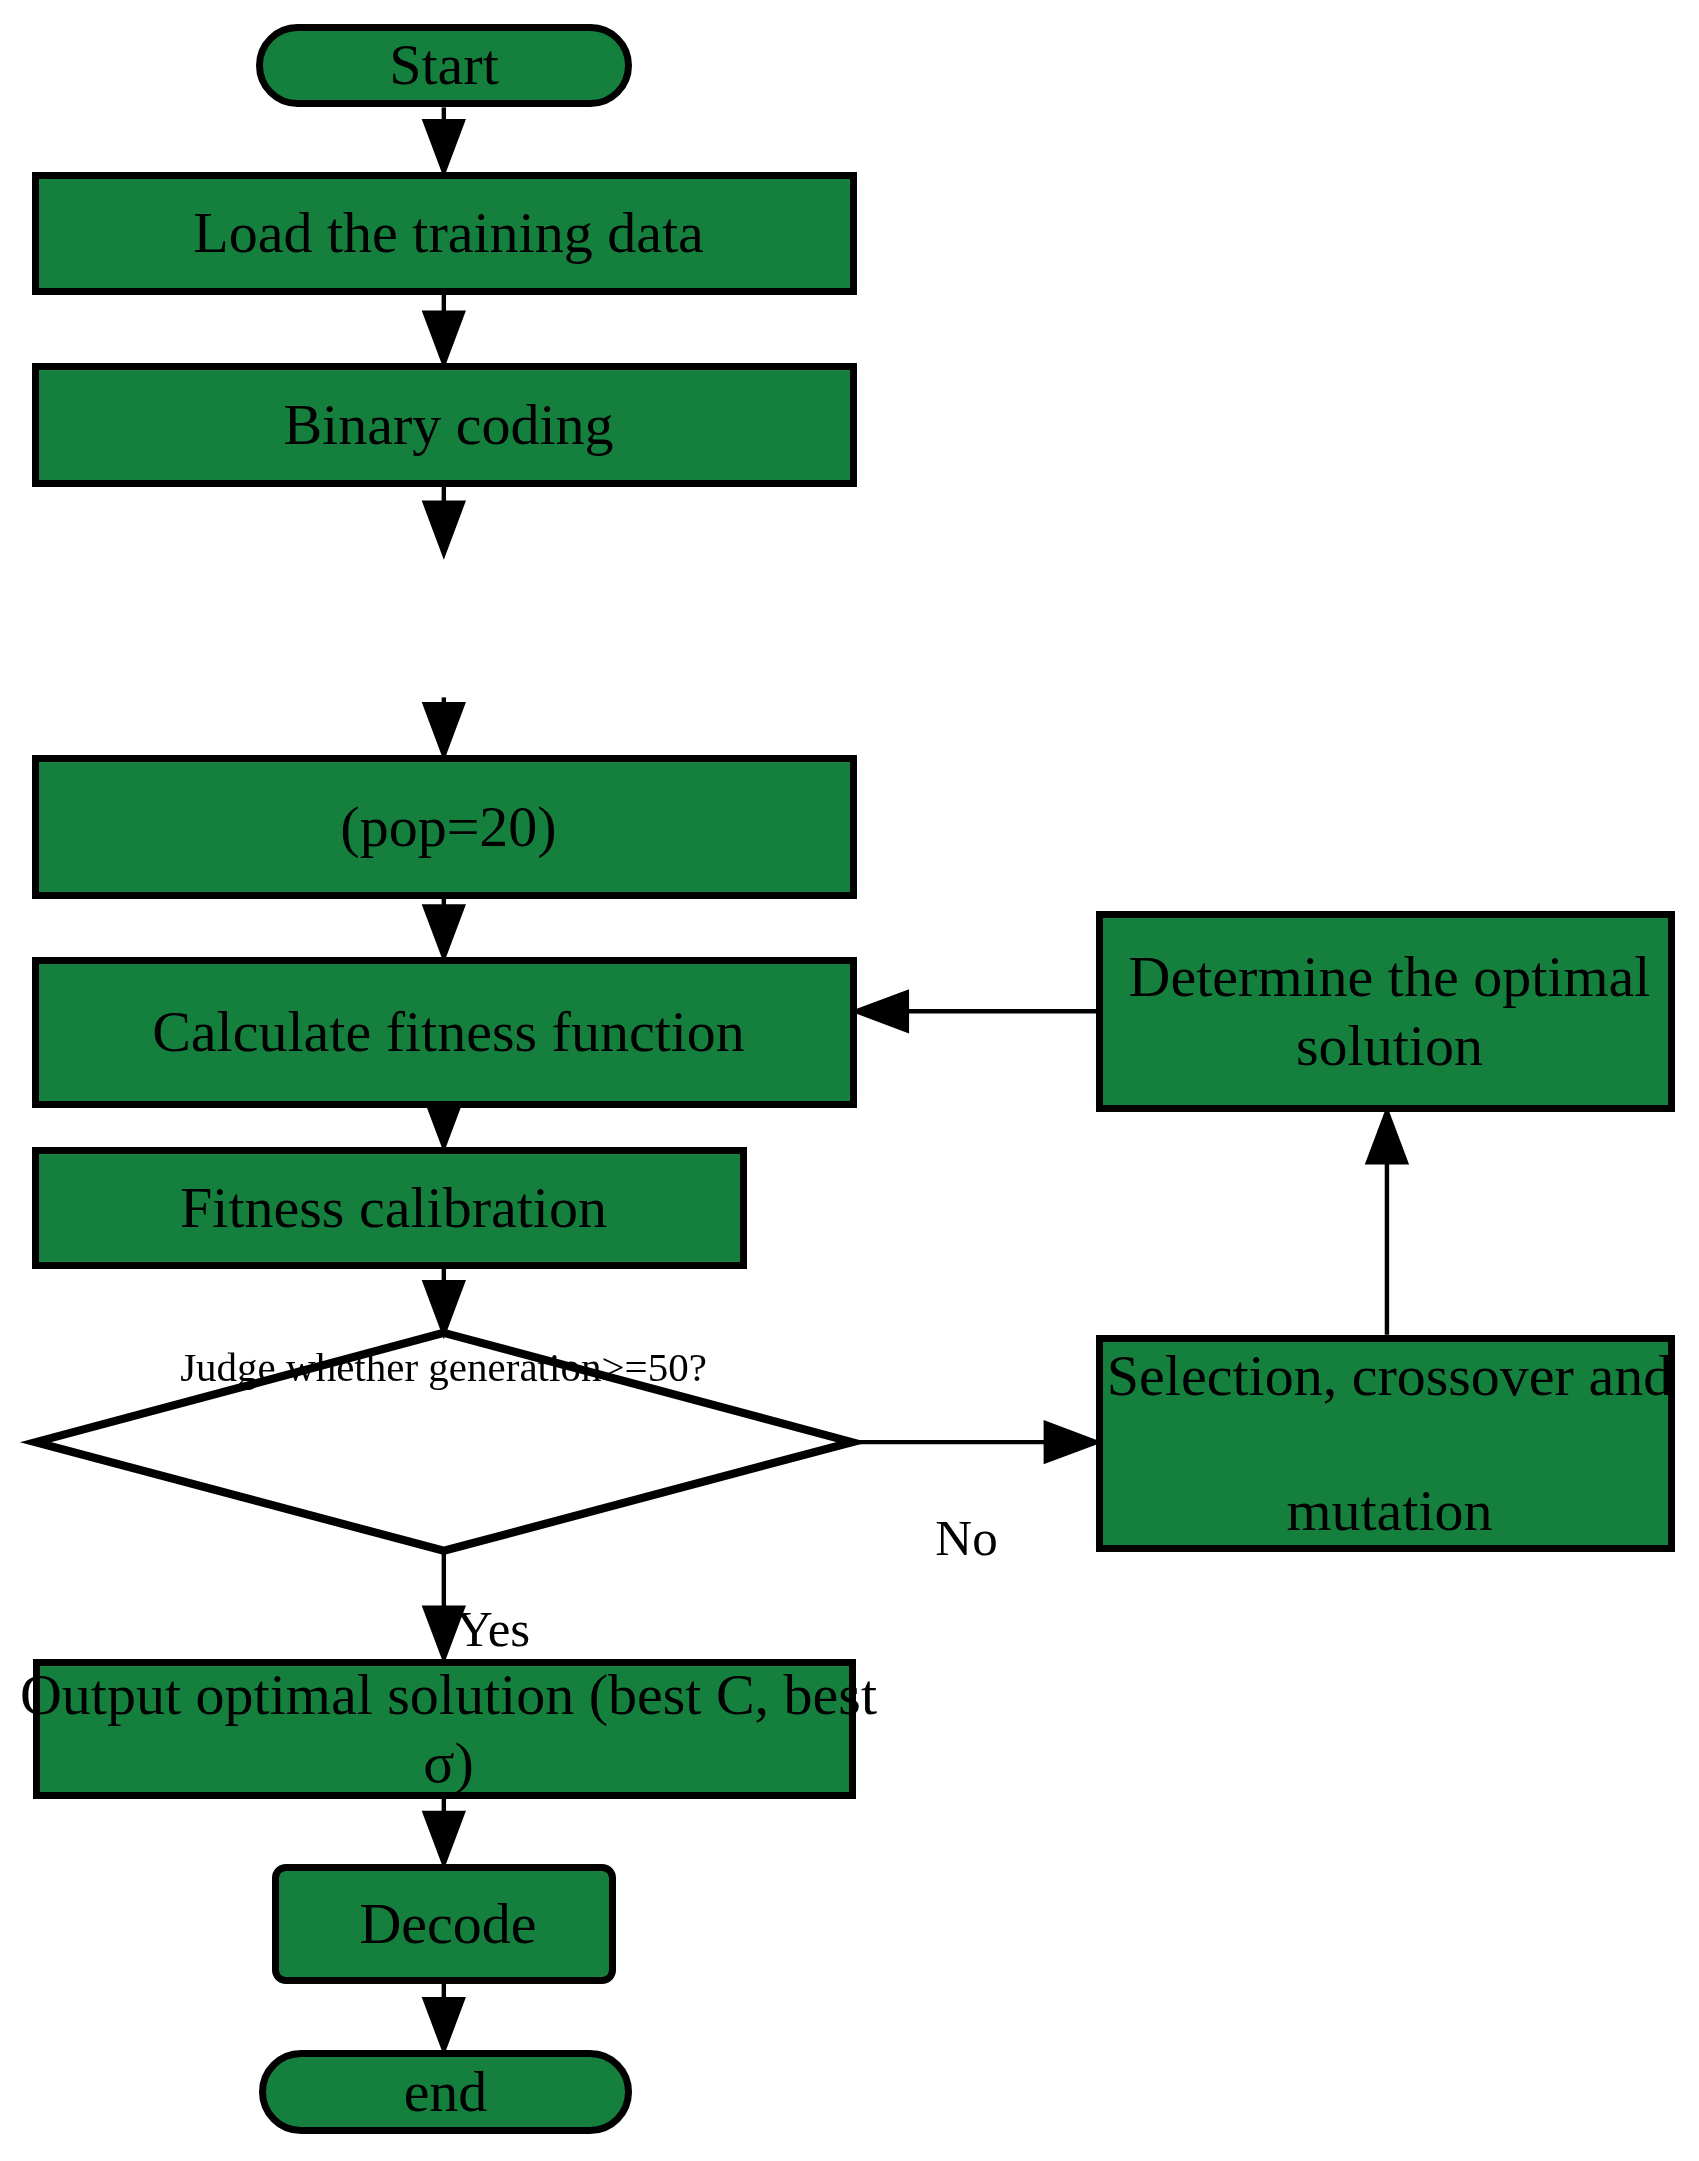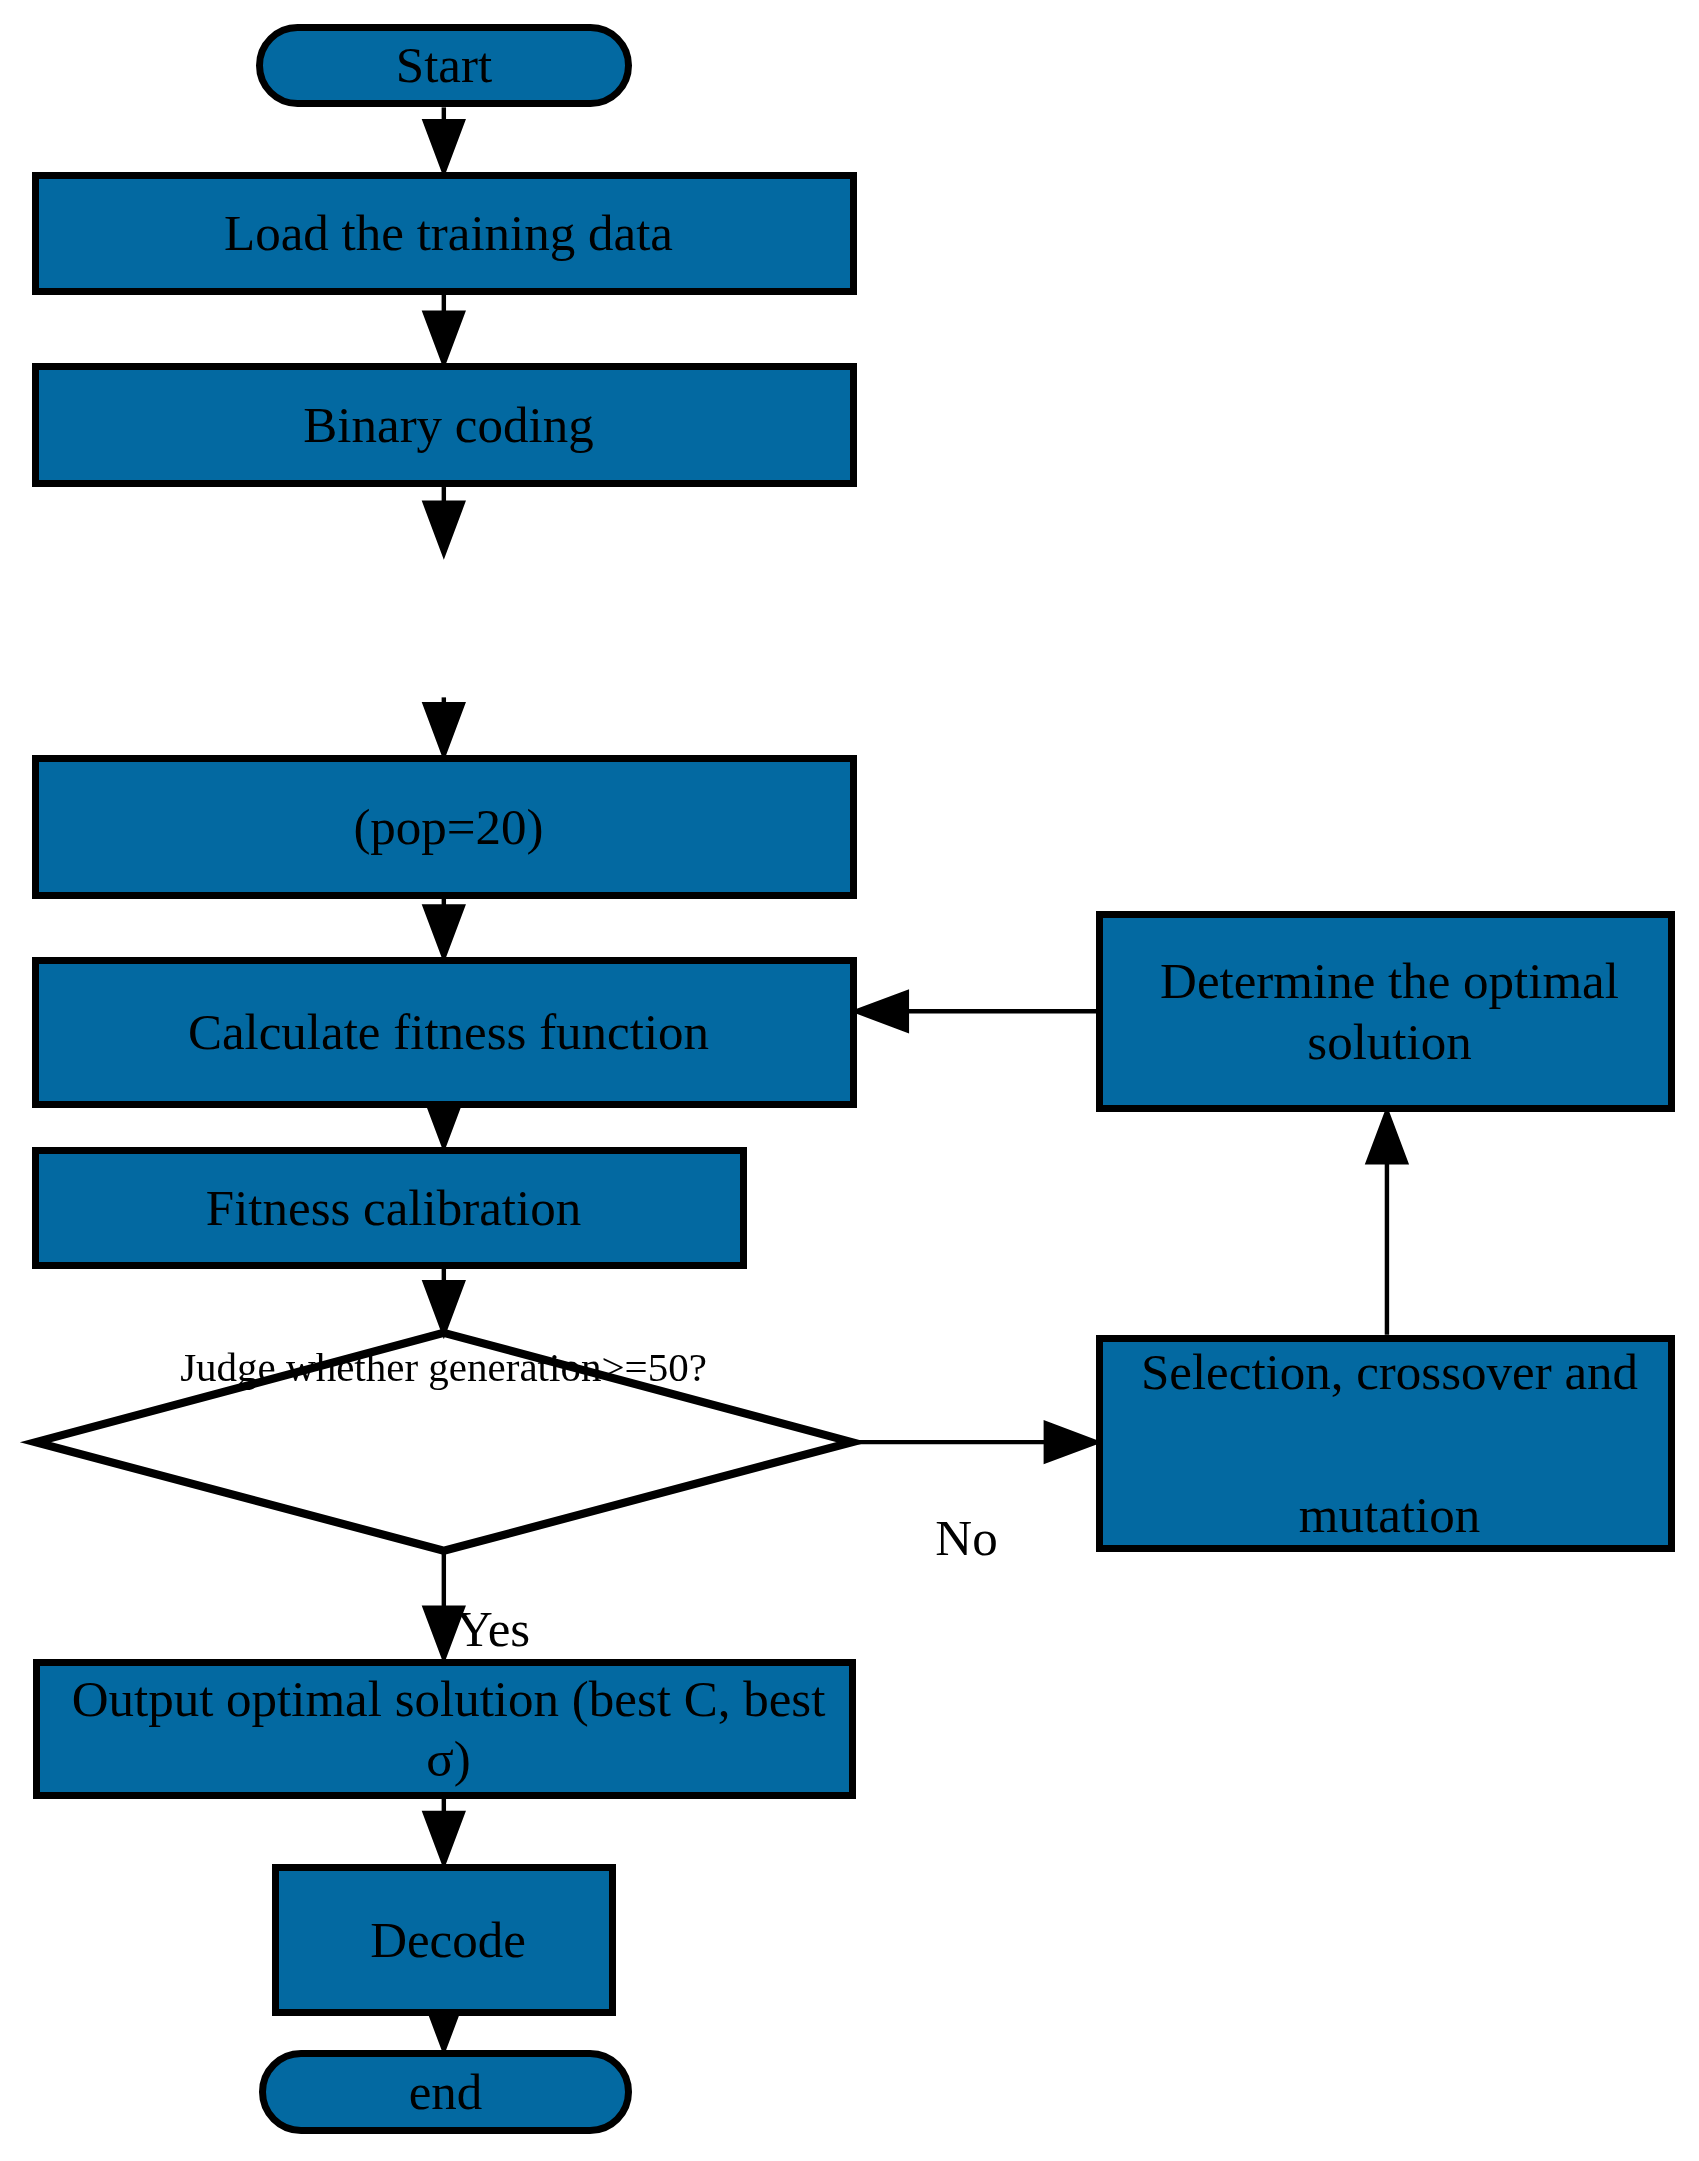--- a/index.html
+++ b/index.html
@@ -18,23 +18,23 @@
     width: 1700px; height: 2161px;
   }
   .node {
     position: absolute;
     box-sizing: border-box;
     display: flex;
     flex-direction: column;
     align-items: center;
     justify-content: center;
     text-align: center;
-    font-size: 51px;
+    font-size: 58px;
     line-height: 1.18;
-    background: #0369a1;
+    background: #15803d;
   }
   .proc { border: 7.6px solid #000000; padding-left: 8px; }
   .term { border: 7.6px solid #000000; border-radius: 57px; }
   .ghost { background: transparent; }       
   .node .line { display: block; white-space: nowrap; }
   .edge-label {
     position: absolute;
     font-size: 51px;
     line-height: 1.1;
     white-space: nowrap;
@@ -45,21 +45,21 @@
   
   .n-start     { left: 256px;  top: 24px;   width: 376px;  height: 83px; }
   .n-load      { left: 32px;   top: 172px;  width: 825px; height: 123px; }
   .n-binary    { left: 32px;   top: 363px;  width: 825px; height: 124px; }
   .n-fitfn     { left: 32px;   top: 553px;  width: 825px; height: 144px; }
   .n-pop       { left: 32px;   top: 755px; width: 825px; height: 144px; }
   .n-calc      { left: 32px;   top: 957px; width: 825px; height: 151px; }
   .n-calib     { left: 32px;   top: 1147px; width: 715px; height: 122px; }
   .n-judge     { left: 33px;   top: 1258px; width: 821px; height: 218px; font-size: 41px; }
   .n-output    { left: 33px;   top: 1659px; width: 823px; height: 140px; }
-  .n-decode    { left: 272px;  top: 1864px; width: 344px;  height: 152px; }
+  .n-decode    { left: 272px;  top: 1864px; width: 344px;  height: 120px; border-radius: 14px; }
   .n-end       { left: 259px;  top: 2050px; width: 373px;  height: 84px; }
   .n-selection { left: 1096px; top: 1335px; width: 579px;  height: 217px; justify-content: space-between; }
   .n-optimal   { left: 1096px; top: 911px; width: 579px;  height: 201px; }
 
   .lbl-yes { left: 456px;  top: 1557px; }
   .lbl-no  { left: 878px; top: 1466px; width: 177px; }
 </style>
 </head>
 <body>
 

